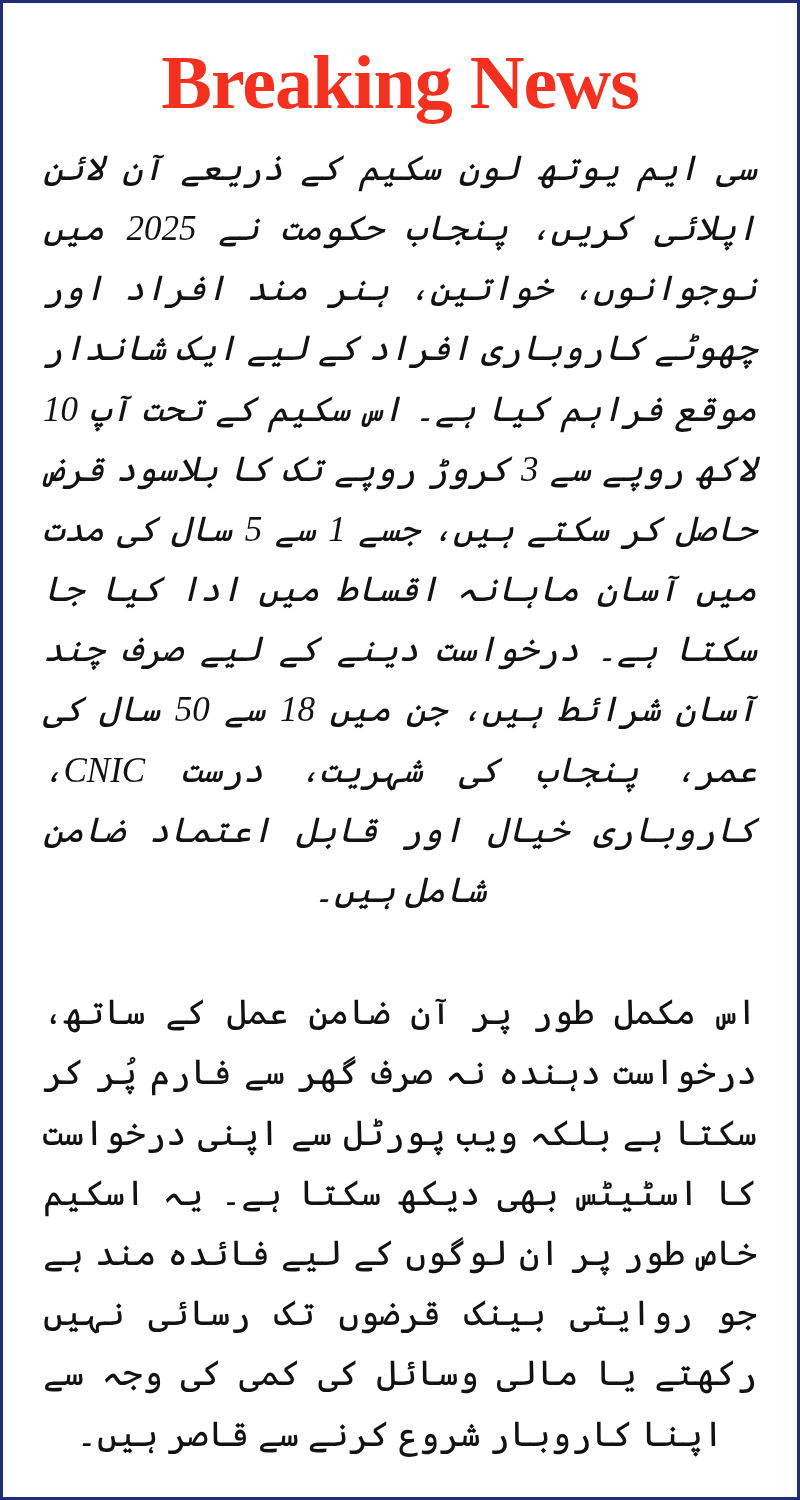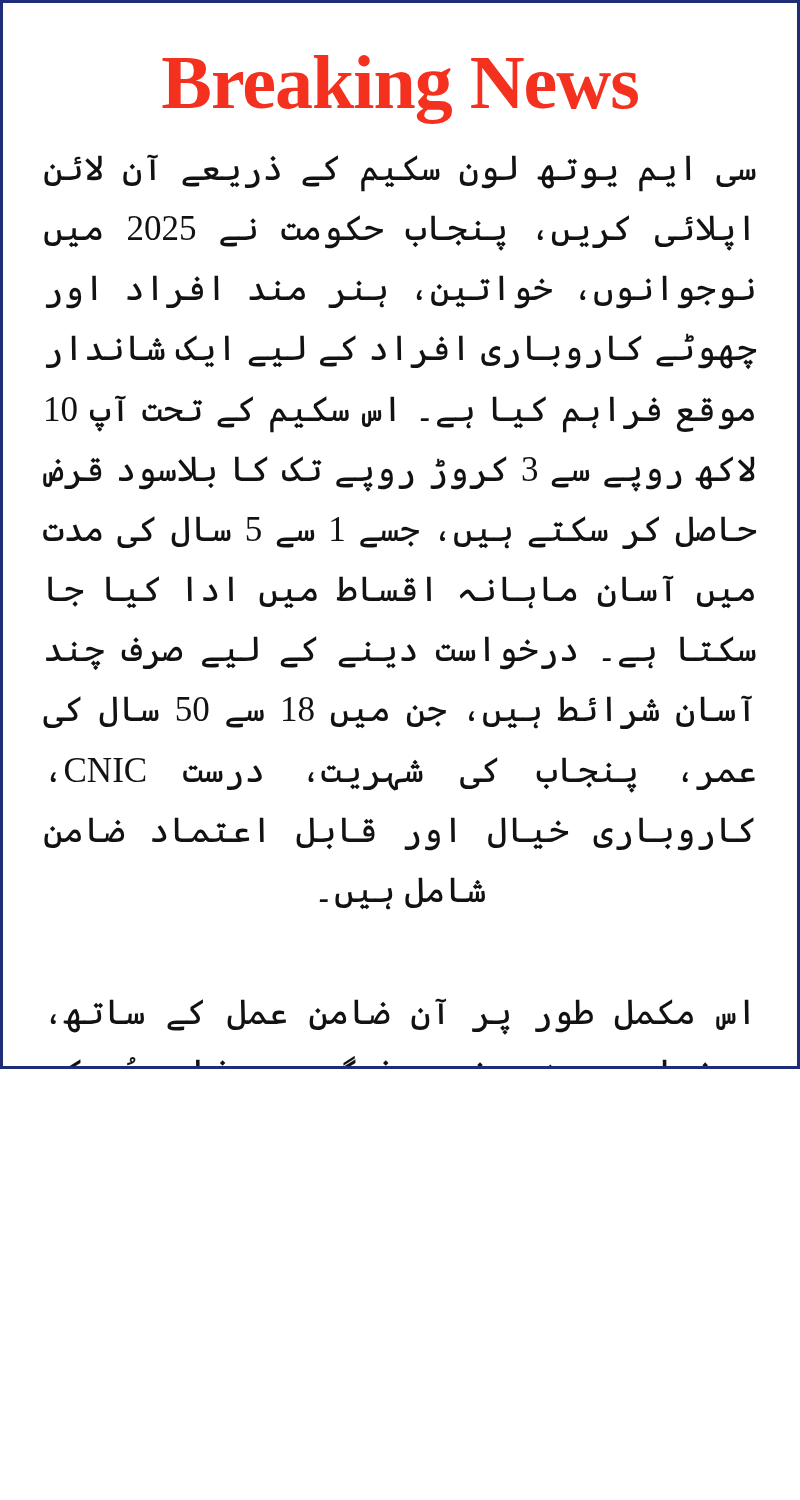--- a/index.html
+++ b/index.html
@@ -9,21 +9,21 @@
   body {
     width: 800px;
     height: 1500px;
     background: #ffffff;
     font-family: "Liberation Serif", serif;
   }
   .page {
     position: relative;
     box-sizing: border-box;
     width: 800px;
-    height: 1069px;
+    height: 1500px;
     background: #ffffff;
     border: 3px solid #1f2d78;
     padding: 26px 34px 18px 34px;
     overflow: hidden;
   }
   .headline {
     text-align: center;
     color: #f4301f;
     font-family: "Liberation Serif", serif;
     font-weight: bold;
@@ -39,20 +39,21 @@
     color: #121212;
     font-family: "Liberation Serif", serif;
     font-size: 35px;
     line-height: 1.72;
     margin: 0 6px;
     text-justify: inter-word;
   }
   .para-1 {
     text-align: justify;
     text-align-last: center;
+    font-style: italic;
   }
   .para-2 {
     text-align: justify;
     text-align-last: center;
     margin-top: 62px;
   }
 </style>
 </head>
 <body>
 

